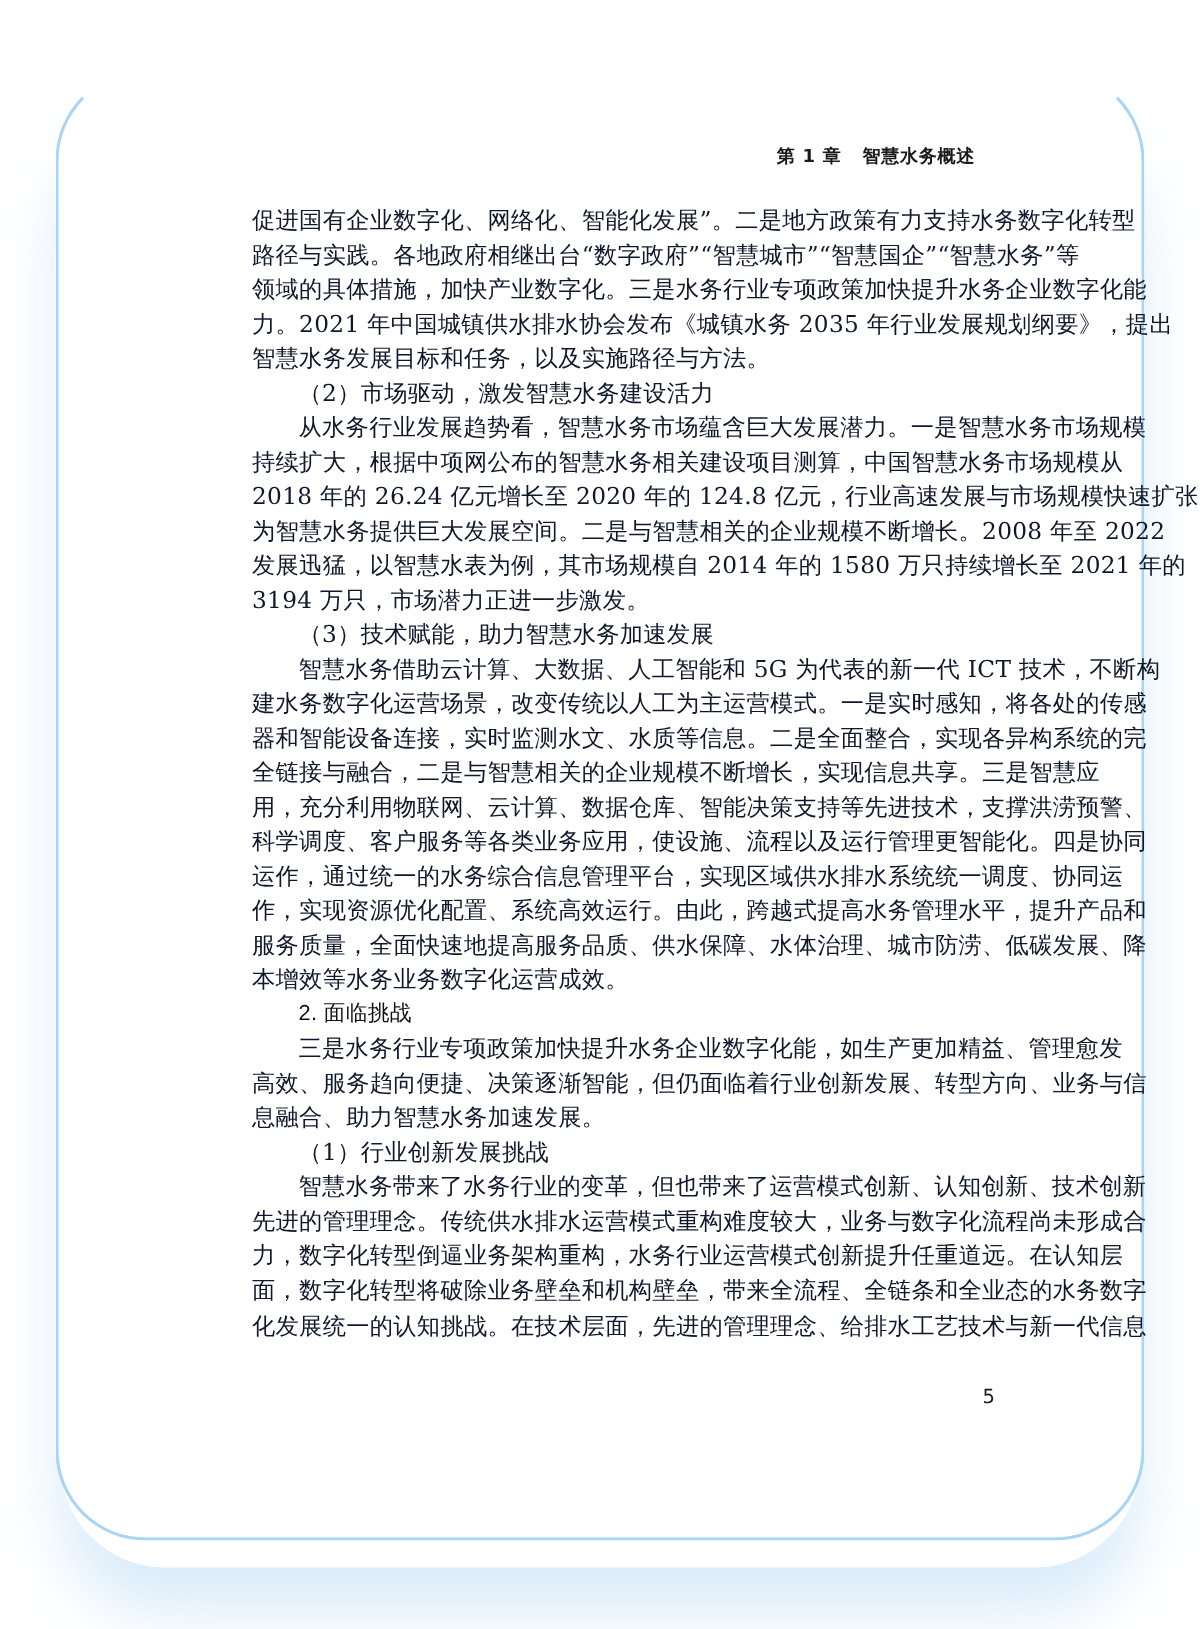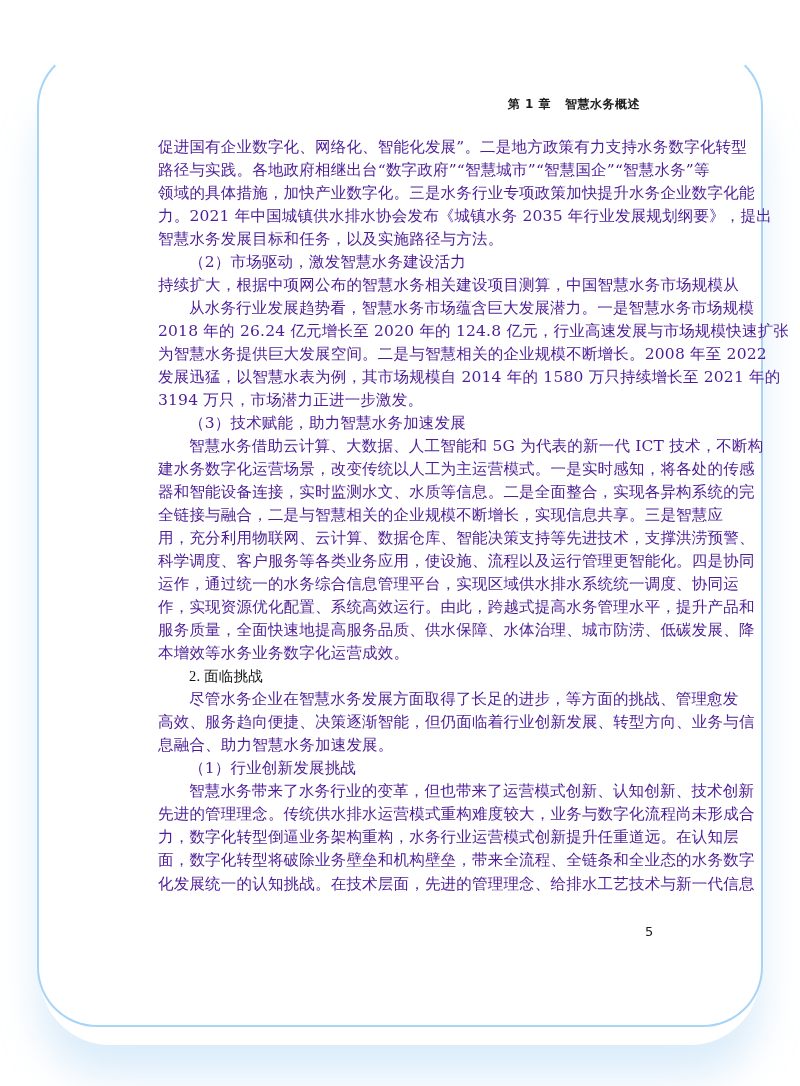--- a/index.html
+++ b/index.html
@@ -41,21 +41,21 @@
     position: absolute;
     left: 90px;
     top: 40px;
     width: 620px;
     height: 14px;
     background: #ffffff;
     z-index: 2;
   }
   .page {
     position: absolute;
-    left: 5px;
+    left: 15px;
     top: 0;
     width: 781px;
     height: 1086px;
     z-index: 3;
   }
   .running-header {
     position: absolute;
     right: 146px;
     top: 96px;
     font-family: "DejaVu Sans", "Liberation Sans", sans-serif;
@@ -68,34 +68,34 @@
   .body-text {
     position: absolute;
     left: 153px;
     top: 136px;
     width: 505px;
   }
   .line {
     height: 23.03px;
     line-height: 23.03px;
     font-size: 15.5px;
-    color: #4c1d95;
+    color: #0f172a;
     white-space: nowrap;
     text-align: justify;
     text-align-last: justify;
     letter-spacing: 0.2px;
   }
   .line.last {
     text-align-last: left;
   }
   .line.indent {
     padding-left: 31px;
   }
   .line.heading-bold {
-    font-family: Liberation Serif, serif;
+    font-family: Liberation Sans, sans-serif;
     font-size: 14.5px;
     color: #111111;
     text-align-last: left;
   }
   .line.subheading {
     text-align-last: left;
   }
   .page-number {
     position: absolute;
     left: 640px;
@@ -115,39 +115,39 @@
 <div class="page">
   <div class="running-header">第 1 章   智慧水务概述</div>
 
   <div class="body-text" id="body-text">
       <div class="line">促进国有企业数字化、网络化、智能化发展”。二是地方政策有力支持水务数字化转型</div>
       <div class="line">路径与实践。各地政府相继出台“数字政府”“智慧城市”“智慧国企”“智慧水务”等</div>
       <div class="line">领域的具体措施，加快产业数字化。三是水务行业专项政策加快提升水务企业数字化能</div>
       <div class="line">力。2021 年中国城镇供水排水协会发布《城镇水务 2035 年行业发展规划纲要》，提出</div>
       <div class="line last">智慧水务发展目标和任务，以及实施路径与方法。</div>
       <div class="line indent subheading">（2）市场驱动，激发智慧水务建设活力</div>
+      <div class="line indent">从水务行业发展趋势看，智慧水务市场蕴含巨大发展潜力。一是智慧水务市场规模</div>
       <div class="line">持续扩大，根据中项网公布的智慧水务相关建设项目测算，中国智慧水务市场规模从</div>
-      <div class="line indent">从水务行业发展趋势看，智慧水务市场蕴含巨大发展潜力。一是智慧水务市场规模</div>
       <div class="line">2018 年的 26.24 亿元增长至 2020 年的 124.8 亿元，行业高速发展与市场规模快速扩张</div>
       <div class="line">为智慧水务提供巨大发展空间。二是与智慧相关的企业规模不断增长。2008 年至 2022</div>
       <div class="line">发展迅猛，以智慧水表为例，其市场规模自 2014 年的 1580 万只持续增长至 2021 年的</div>
       <div class="line last">3194 万只，市场潜力正进一步激发。</div>
       <div class="line indent subheading">（3）技术赋能，助力智慧水务加速发展</div>
       <div class="line indent">智慧水务借助云计算、大数据、人工智能和 5G 为代表的新一代 ICT 技术，不断构</div>
       <div class="line">建水务数字化运营场景，改变传统以人工为主运营模式。一是实时感知，将各处的传感</div>
       <div class="line">器和智能设备连接，实时监测水文、水质等信息。二是全面整合，实现各异构系统的完</div>
       <div class="line">全链接与融合，二是与智慧相关的企业规模不断增长，实现信息共享。三是智慧应</div>
       <div class="line">用，充分利用物联网、云计算、数据仓库、智能决策支持等先进技术，支撑洪涝预警、</div>
       <div class="line">科学调度、客户服务等各类业务应用，使设施、流程以及运行管理更智能化。四是协同</div>
       <div class="line">运作，通过统一的水务综合信息管理平台，实现区域供水排水系统统一调度、协同运</div>
       <div class="line">作，实现资源优化配置、系统高效运行。由此，跨越式提高水务管理水平，提升产品和</div>
       <div class="line">服务质量，全面快速地提高服务品质、供水保障、水体治理、城市防涝、低碳发展、降</div>
       <div class="line last">本增效等水务业务数字化运营成效。</div>
       <div class="line indent heading-bold">2. 面临挑战</div>
-      <div class="line indent">尽管水务企业在智慧水务发展方面取得了长足的进步，等方面的挑战、管理愈发</div>
+      <div class="line indent">三是水务行业专项政策加快提升水务企业数字化能，如生产更加精益、管理愈发</div>
       <div class="line">高效、服务趋向便捷、决策逐渐智能，但仍面临着行业创新发展、转型方向、业务与信</div>
       <div class="line last">息融合、助力智慧水务加速发展。</div>
       <div class="line indent subheading">（1）行业创新发展挑战</div>
       <div class="line indent">智慧水务带来了水务行业的变革，但也带来了运营模式创新、认知创新、技术创新</div>
       <div class="line">先进的管理理念。传统供水排水运营模式重构难度较大，业务与数字化流程尚未形成合</div>
       <div class="line">力，数字化转型倒逼业务架构重构，水务行业运营模式创新提升任重道远。在认知层</div>
       <div class="line">面，数字化转型将破除业务壁垒和机构壁垒，带来全流程、全链条和全业态的水务数字</div>
       <div class="line">化发展统一的认知挑战。在技术层面，先进的管理理念、给排水工艺技术与新一代信息</div>
     </div>
 

